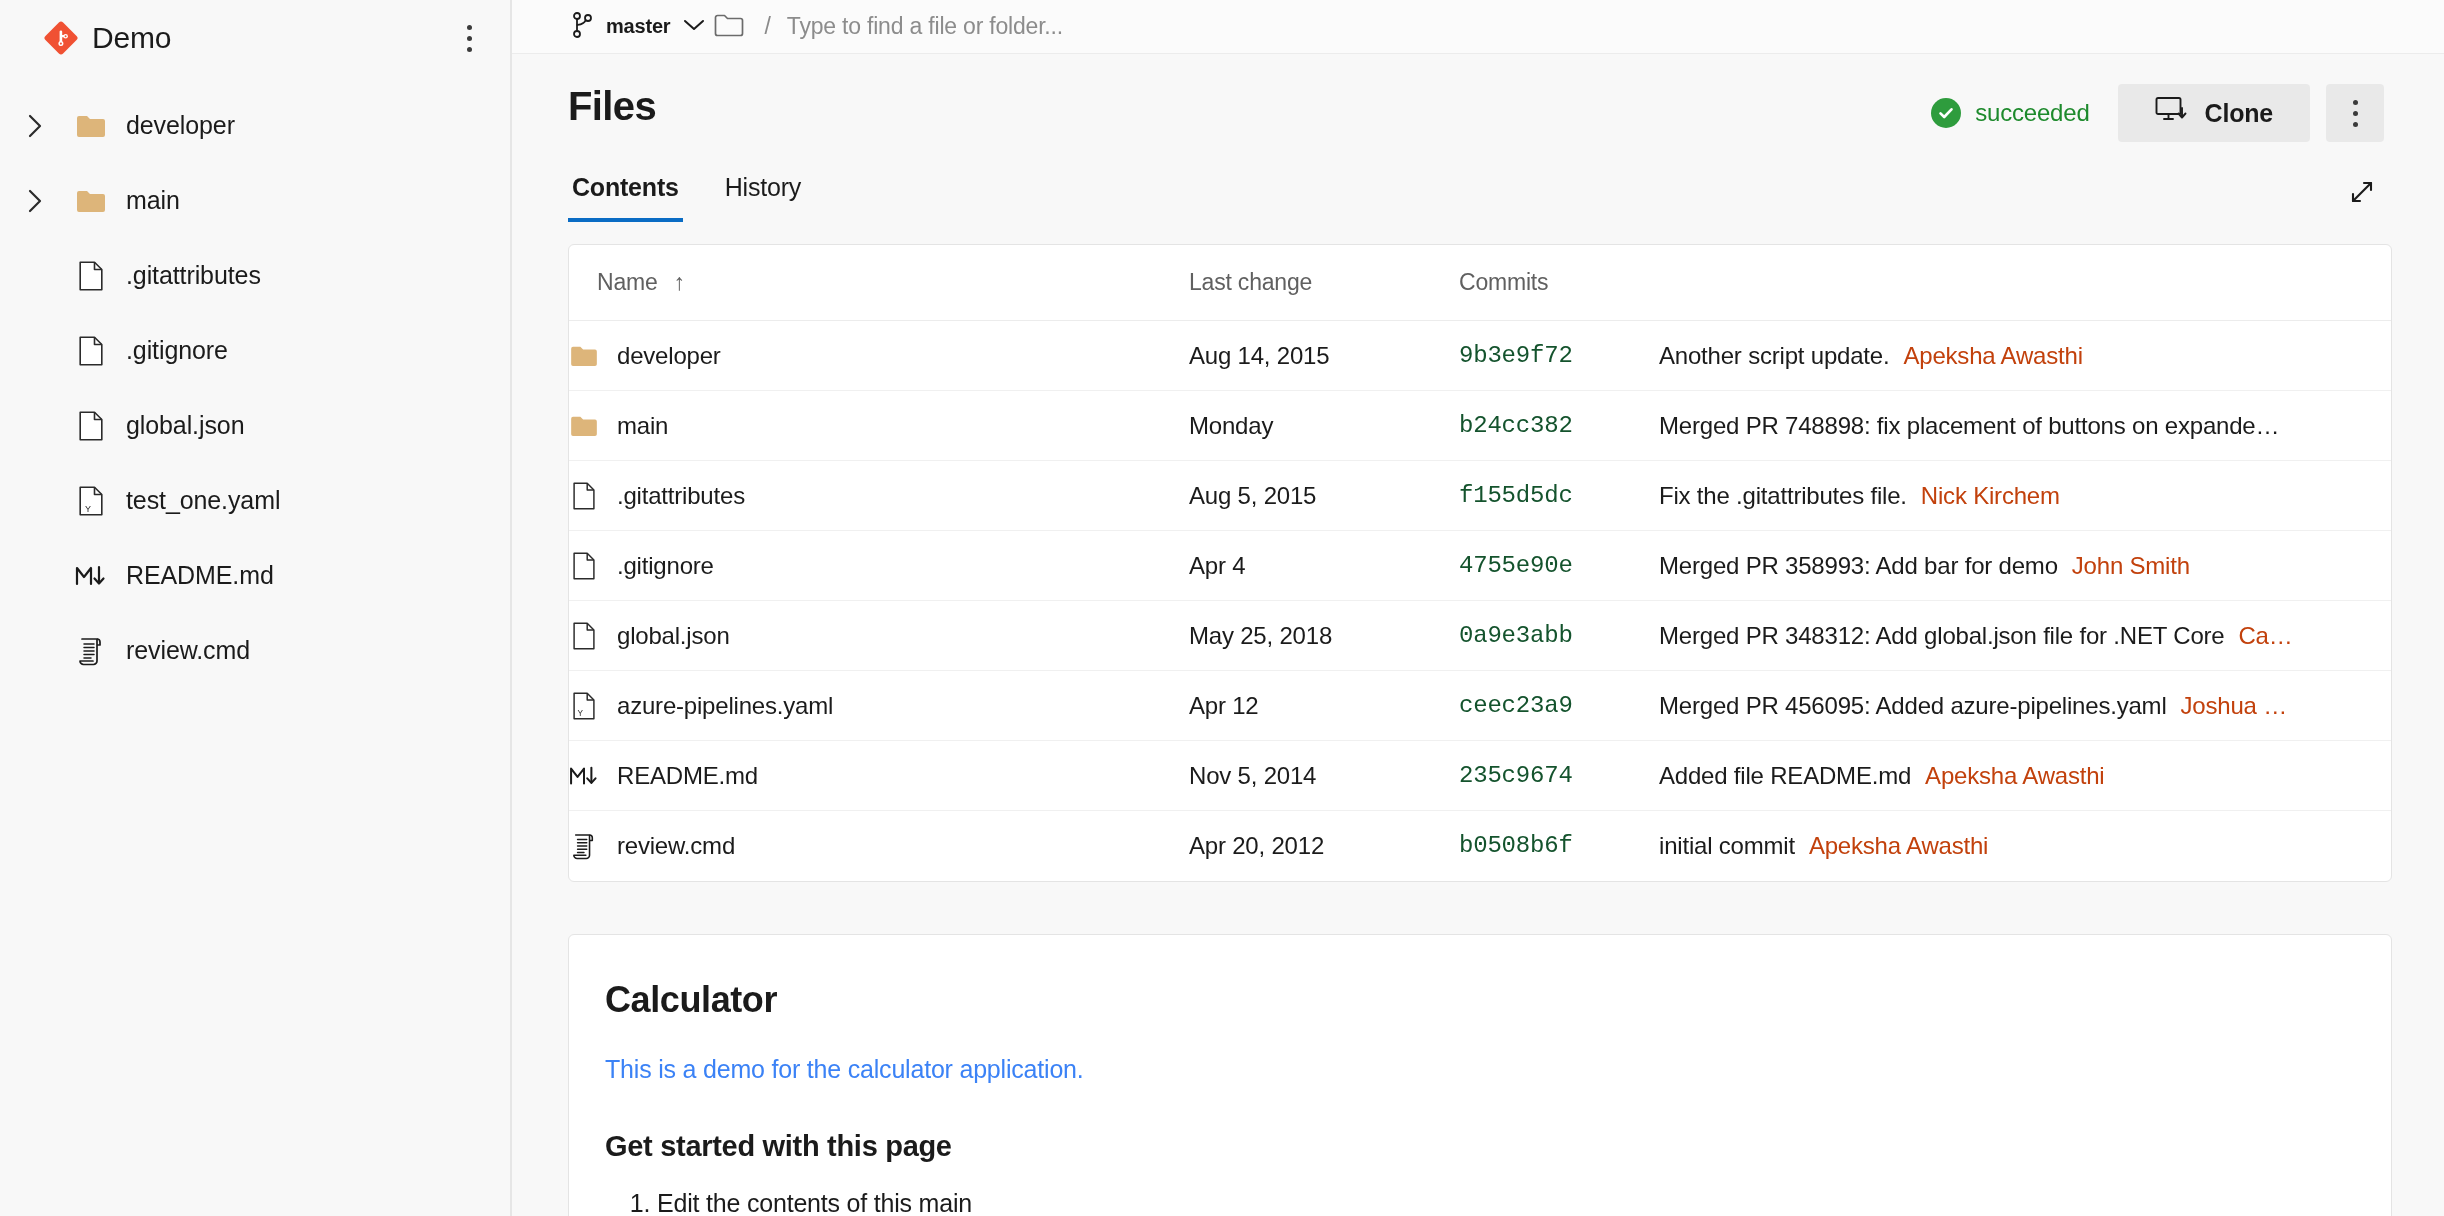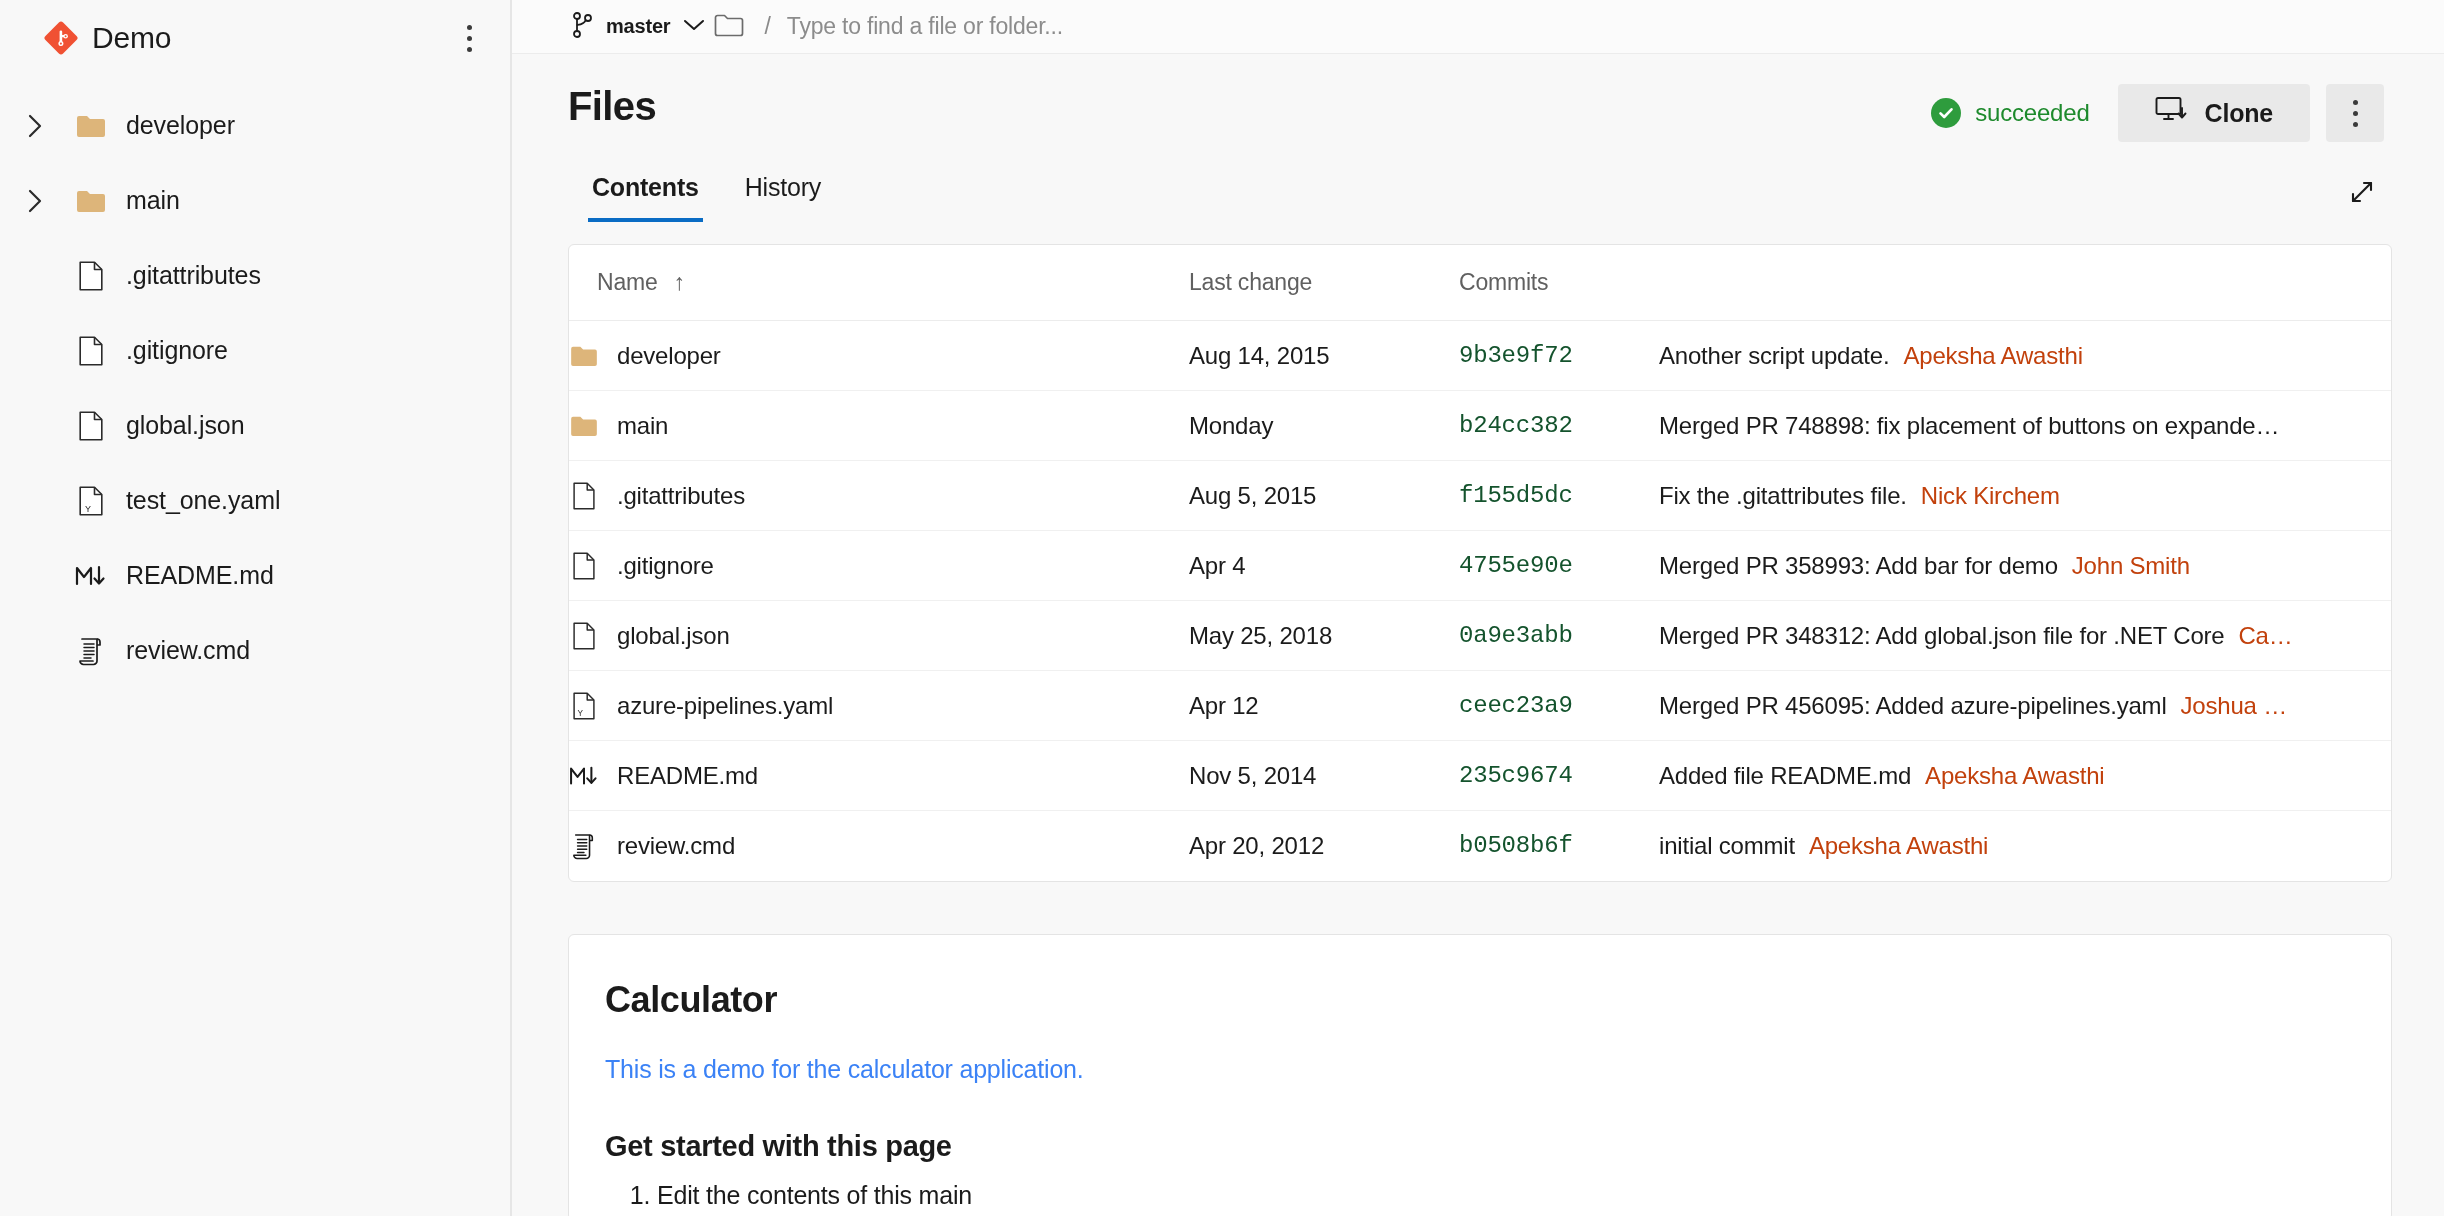--- a/index.html
+++ b/index.html
@@ -131,21 +131,20 @@
     width: 58px; height: 58px; padding: 0;
     display: flex; align-items: center; justify-content: center;
     background: #e9e9e9; border: none; border-radius: 4px; cursor: pointer;
   }
   .btn-icon-only .kebab { gap: 6px; }
 
   .tabs-row {
     display: flex; align-items: center;
     padding: 0 60px 0 56px;
     margin-top: 22px;
-    margin-left: 20px;
   }
   .tabs { display: flex; gap: 0; flex: 1; }
   .tab {
     font-size: 25px; color: #1b1b1b;
     padding: 0 4px 16px 4px;
     margin-right: 38px;
     cursor: pointer;
     border-bottom: 4px solid transparent;
     letter-spacing: -0.2px;
   }
@@ -209,21 +208,21 @@
   .readme-card {
     margin: 52px 52px 0 56px;
     background: #ffffff;
     border: 1px solid #e4e4e4;
     border-radius: 6px;
     padding: 44px 56px 10px 36px;
     min-height: 260px;
   }
   .rm-h1 { font-size: 36px; font-weight: bold; letter-spacing: -0.4px; margin-bottom: 34px; }
   .rm-p { font-size: 25px; color: #3b82f6; letter-spacing: -0.2px; margin-bottom: 46px; }
-  .rm-h2 { font-size: 29px; font-weight: bold; letter-spacing: -0.3px; margin-bottom: 18px; }
+  .rm-h2 { font-size: 29px; font-weight: bold; letter-spacing: -0.3px; margin-bottom: 26px; }
   .rm-ol { list-style: decimal; margin-left: 52px; }
   .rm-ol li { font-size: 25px; letter-spacing: -0.2px; }
 </style>
 </head>
 <body>
 
 <div class="app">
 
   <aside class="sidebar">
     <div class="repo-header">

